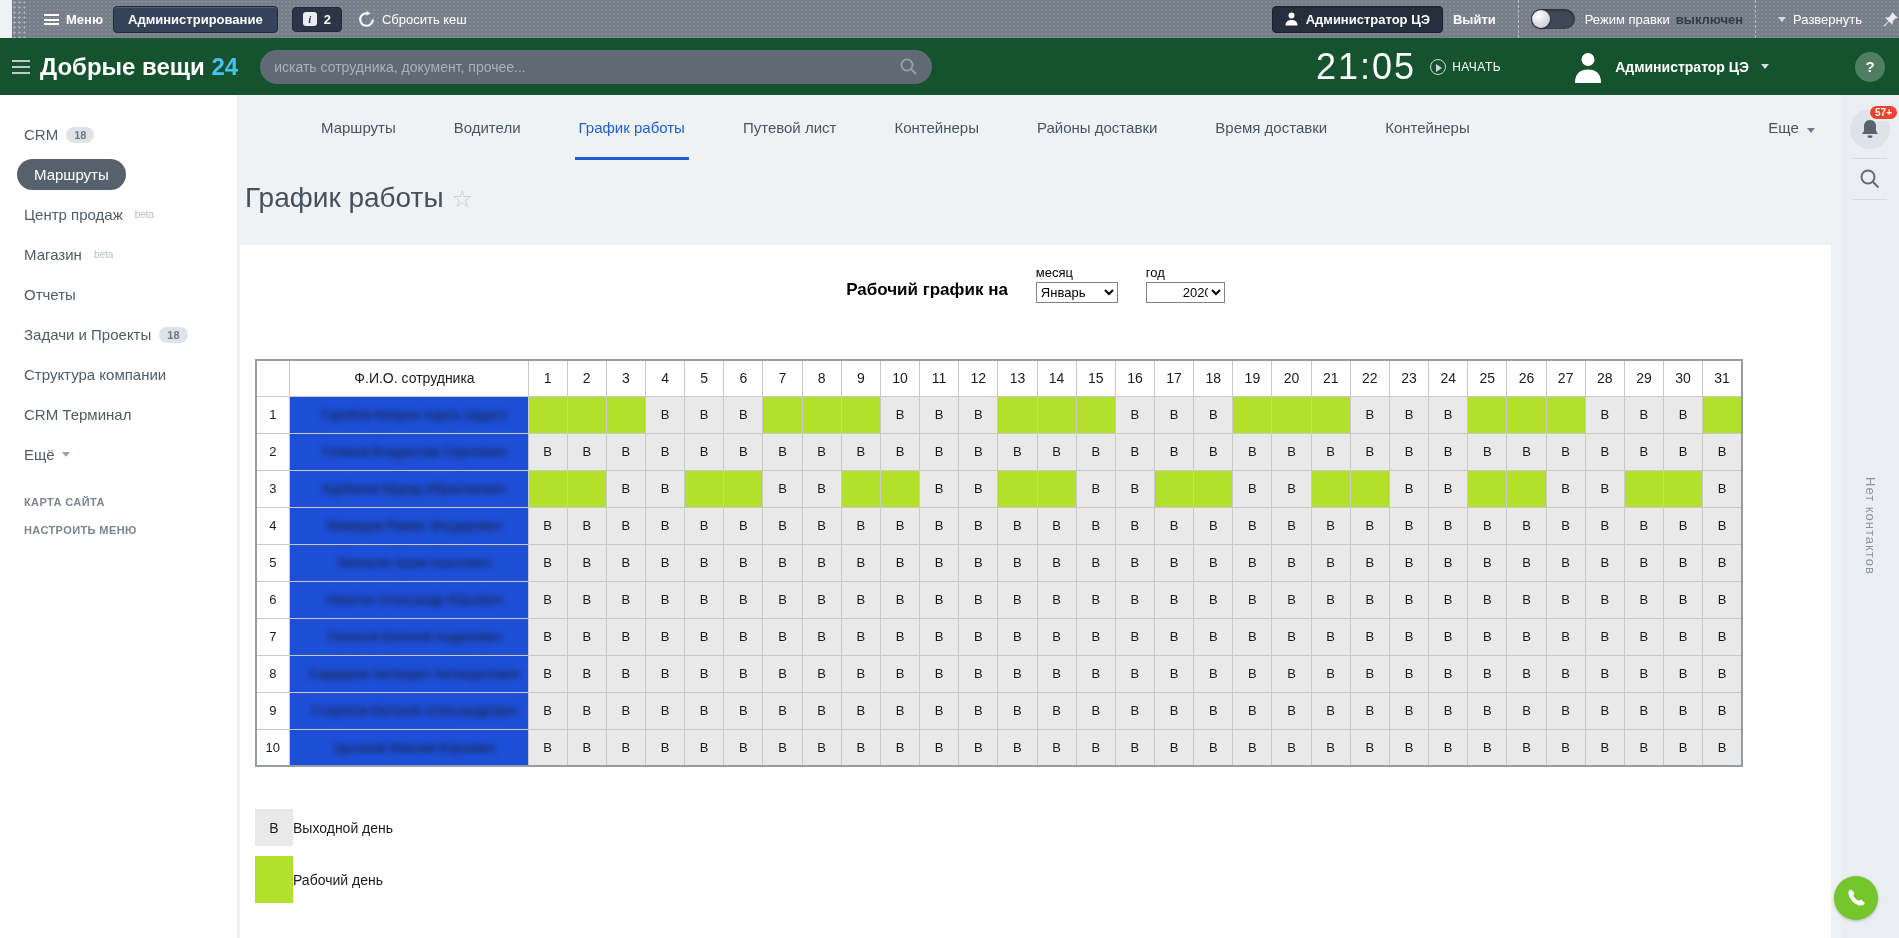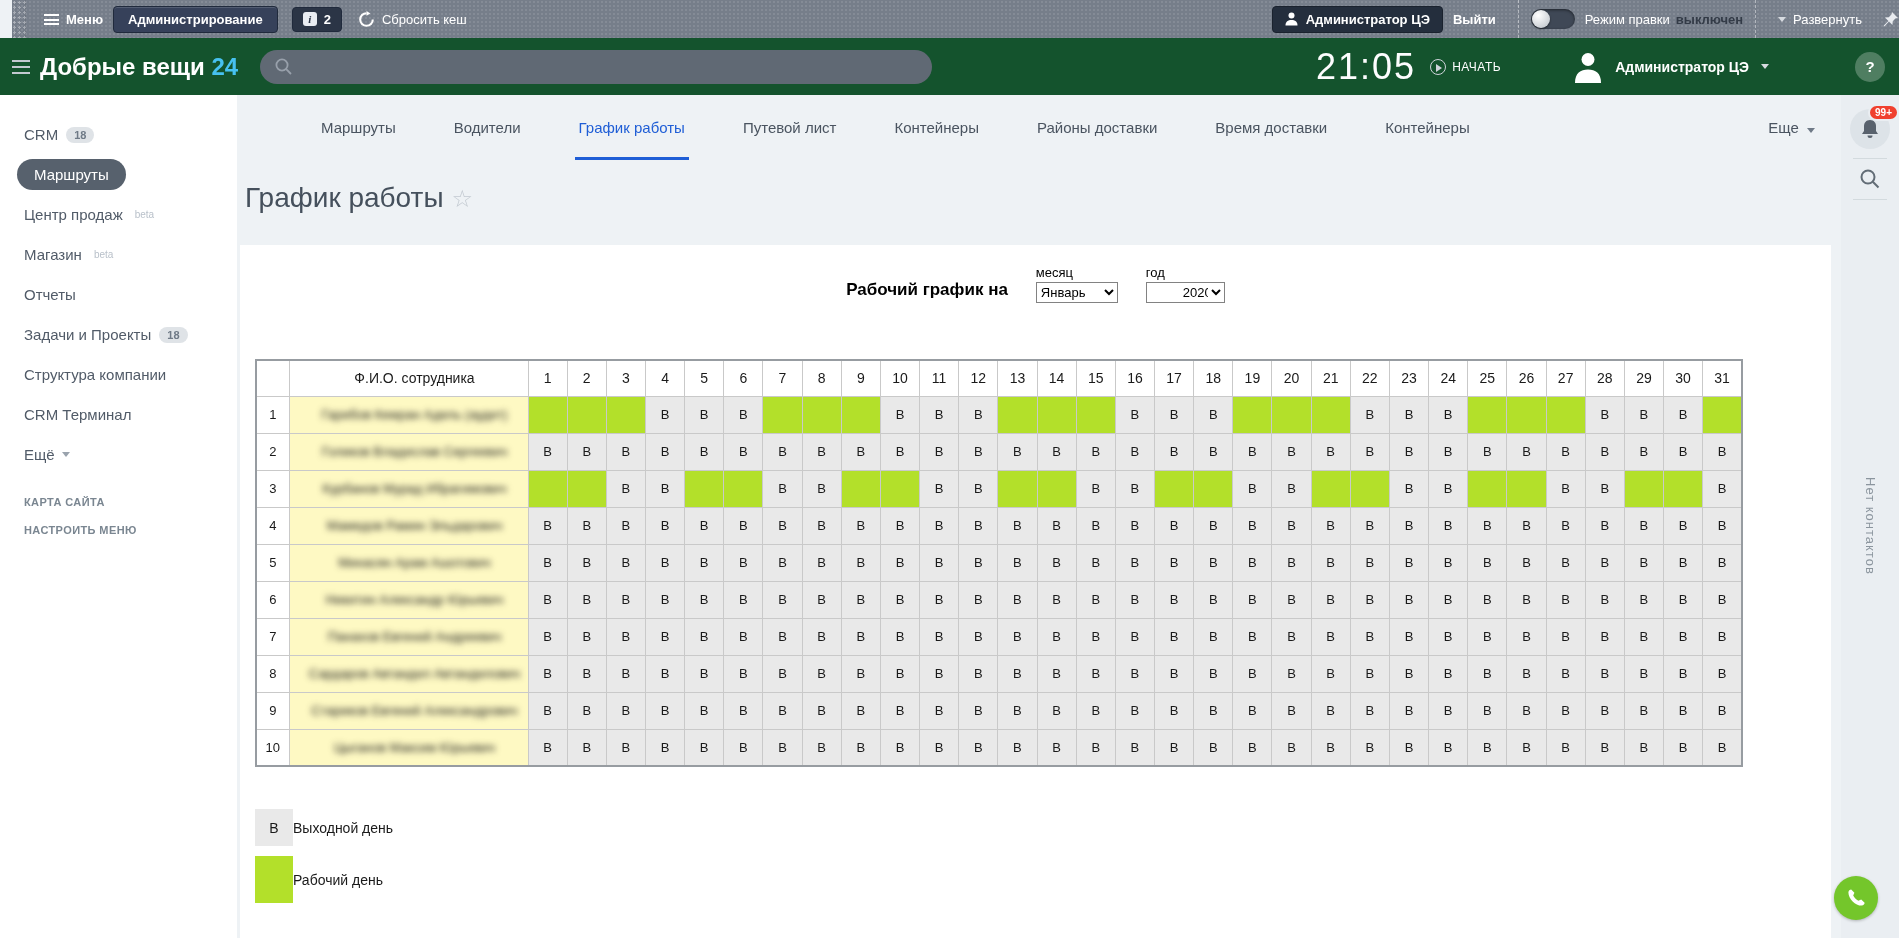--- a/index.html
+++ b/index.html
@@ -111,21 +111,21 @@
   .panel{ position:absolute; left:3px; top:150px; width:1591px; height:693px; background:#fff;}
   .controls{ display:flex; justify-content:center; align-items:flex-end; gap:28px; padding-top:20px;}
   .sched-title{ font-size:17px; font-weight:bold; color:#000; padding-bottom:3px;}
   .sel-group{ display:flex; flex-direction:column; gap:2px; font-size:13px; color:#000;}
   .sel-group select{ font-family:"Liberation Sans", sans-serif; font-size:13px; height:21px;
     border:1px solid #828282; background:#fff; color:#000;}
   .sel-month{ width:82px;}
   .sel-year{ width:79px;padding-left:32px;}
 
   table.sched{ border-collapse:collapse; table-layout:fixed; width:1488px; margin:56px 0 0 15px;
-    border:2px solid #979ca1; background:#fef9c3;}
+    border:2px solid #979ca1; background:#1d4ed8;}
   table.sched th, table.sched td{ border:1px solid #c9c9c9; text-align:center; font-weight:normal;}
   table.sched thead th{ height:36px; font-size:14px; color:#1a1a1a; background:#fff;}
   th.name-h{ text-align:left; padding-left:12px; font-size:14px;}
   table.sched tbody td{ height:37px; font-size:13px; color:#1a1a1a;}
   td.rownum{ background:#fff; font-size:13px;}
   td.name{ text-align:left; padding-left:12px; color:#4a4a4a; white-space:nowrap; overflow:hidden;}
   td.name span{ filter:blur(3px);}
   td.off{ background:#e9e9e9;}
   td.work{ background:#b3e02a; border-color:#c4e464;}
 
@@ -191,20 +191,21 @@
   <div class="hdr-burger">
     <div></div>
       <div></div>
       <div></div>
   </div>
   <div class="brand">
     <span>Добрые вещи</span>
     <span class="suffix">24</span>
   </div>
   <div class="search-box">
+    <input type="text" placeholder="искать сотрудника, документ, прочее..." style="">
     <svg width="19" height="19" viewBox="0 0 19 19">
       <circle cx="8" cy="8" r="5.6" fill="none" stroke="#98a0ab" stroke-width="1.8"></circle>
       <line x1="12.2" y1="12.2" x2="17" y2="17" stroke="#98a0ab" stroke-width="1.8"></line>
     </svg>
   </div>
   <div class="hdr-right">
     <span class="clock">21:05</span>
     <div class="start">
       <span class="play-circle"></span>
       <span>НАЧАТЬ</span>
@@ -261,21 +262,21 @@
       <span class="sb-footer-link">НАСТРОИТЬ МЕНЮ</span>
     </div>
 </div>
 
 <div class="rail">
   <div class="bell-wrap">
     <svg width="20" height="21" viewBox="0 0 20 21">
       <path d="M10 1 C6 1 4 4 4 7 L4 12 L2 15 L18 15 L16 12 L16 7 C16 4 14 1 10 1 Z" fill="#59626d"></path>
       <path d="M7.5 16.5 A2.5 2.5 0 0 0 12.5 16.5 Z" fill="#59626d"></path>
     </svg>
-    <span class="rail-badge">99+</span>
+    <span class="rail-badge">57+</span>
   </div>
   <div class="rail-sep"></div>
   <div class="rail-search">
     <svg width="22" height="22" viewBox="0 0 22 22">
       <circle cx="9" cy="9" r="6.5" fill="none" stroke="#626c76" stroke-width="2"></circle>
       <line x1="13.8" y1="13.8" x2="19.5" y2="19.5" stroke="#626c76" stroke-width="2"></line>
     </svg>
   </div>
   <div class="rail-sep"></div>
   <div class="rail-vtext">Нет контактов</div>

